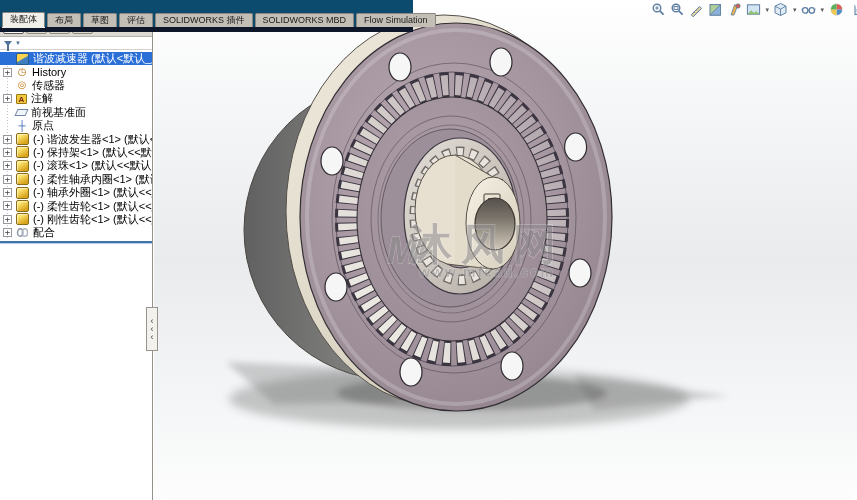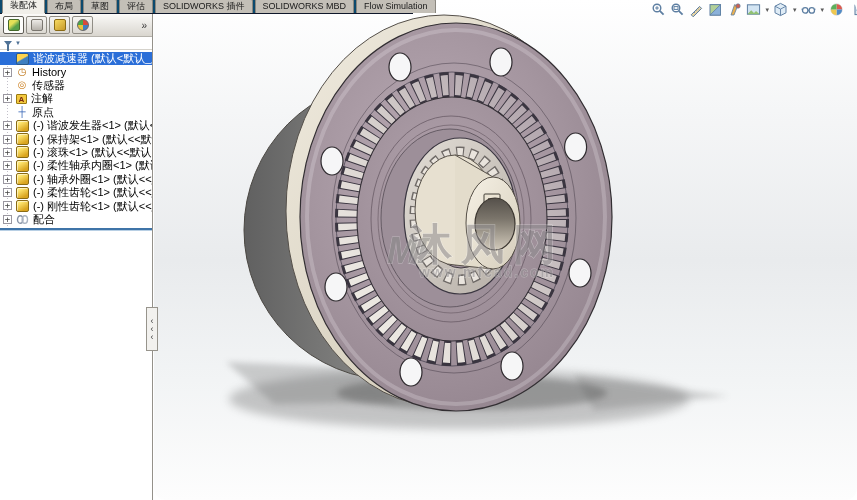--- a/index.html
+++ b/index.html
@@ -12,22 +12,22 @@
     background:linear-gradient(180deg,#ffffff 0%,#f5f6f7 22%,#e9ebed 52%,#f2f4f5 76%,#fdfdfd 100%);border-radius:12px;}
   #model{position:absolute;left:0;top:0}
 
   
   #hud{position:absolute;top:1px;right:2px;height:17px;display:flex;align-items:center;gap:3px;z-index:8}
   .hicon{width:16px;height:16px;display:flex;align-items:center;justify-content:center;cursor:pointer;opacity:.9}
   .hicon.clipped{margin-right:-8px}
   .caret{font-size:7px;color:#5a5a5a;margin:0 1px;cursor:pointer}
 
   
-  #tabbar{position:absolute;left:0;top:0;width:413px;height:14px;background:#0c4a6e;
-    border-bottom:1px solid #0f172a;display:flex;align-items:flex-end;z-index:10;box-sizing:border-box}
+  #tabbar{position:absolute;left:0;top:0;width:413px;height:32px;background:#0c4a6e;
+    border-bottom:5px solid #0f172a;display:flex;align-items:flex-end;z-index:10;box-sizing:border-box}
   .tab{font-size:9px;padding:1px 7px;background:#c3bfb7;border:1px solid #8a8780;border-bottom:none;
     margin-left:2px;height:11px;line-height:10px;color:#1a1a1a;border-radius:2px 2px 0 0;white-space:nowrap;cursor:pointer}
   .tab.active{background:#f1efe9;box-shadow:0 1px 0 #f1efe9;height:12px;z-index:2}
 
   
   #panel{position:absolute;left:0;top:14px;width:153px;bottom:0;background:#fff;
     border-right:1px solid #94918a;z-index:9;display:flex;flex-direction:column;box-sizing:border-box}
   #phead{height:22px;background:linear-gradient(#fbfaf8,#d9d6cf);border-bottom:1px solid #b5b2ab;
     display:flex;align-items:center;padding:0 3px;gap:2px;flex:none}
   .ptab{width:21px;height:18px;border:1px solid #908d85;background:linear-gradient(#f6f5f2,#dcd9d2);
@@ -306,20 +306,25 @@
           <span class="ti gl" style="color:#cc7f1e">◎</span>
           <span class="tlabel">传感器</span>
         </div>
         <div class="trow">
           <span class="exp">+</span>
           <span class="ti note">A</span>
           <span class="tlabel">注解</span>
         </div>
         <div class="trow">
           <span class="exp noexp"></span>
+          <span class="ti plane"></span>
+          <span class="tlabel">前视基准面</span>
+        </div>
+        <div class="trow">
+          <span class="exp noexp"></span>
           <span class="ti gl" style="color:#2f5fb3;font-weight:bold">┼</span>
           <span class="tlabel">原点</span>
         </div>
         <div class="trow">
           <span class="exp">+</span>
           <span class="ti ib-part"></span>
           <span class="tlabel">(-) 谐波发生器&lt;1&gt; (默认&lt;&lt;默</span>
         </div>
         <div class="trow">
           <span class="exp">+</span>

